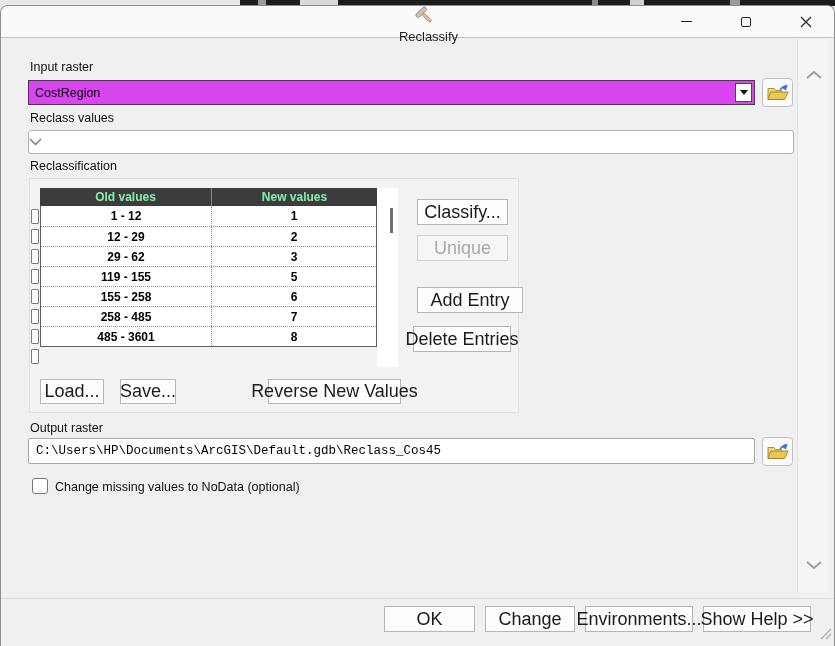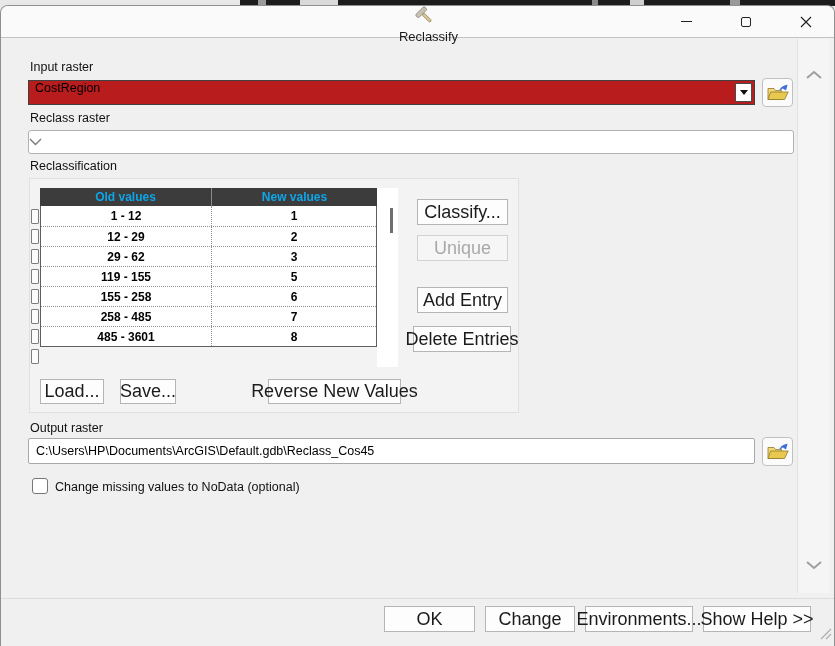--- a/index.html
+++ b/index.html
@@ -22,22 +22,22 @@
     display:flex; align-items:center; padding-left:13px;flex-direction:column; }
   .title-text { font-size:13px; color:#1a1a1a; margin-left:9px; }
   .wc { position:absolute; top:0; width:46px; height:31px; display:flex;
     align-items:center; justify-content:center; }
   .glyph-min { width:11px; height:1.5px; background:#222; }
   .glyph-max { width:10px; height:10px; border:1.2px solid #222; border-radius:2px; }
 
   .lbl { position:absolute; font-size:12.5px; color:#111; white-space:nowrap; }
 
   
-  .combo-classic { position:absolute; background:#b91c1c; border:1.5px solid #404040;
-    display:flex; }
+  .combo-classic { position:absolute; background:#d946ef; border:1.5px solid #404040;
+    display:flex; align-items:center; }
   .combo-classic .val { font-size:12.5px; color:#000; padding-left:6px; flex:1; }
   .dd-btn { position:absolute; right:2px; top:2px; bottom:2px; width:17px;
     background:#fff; border:1px solid #4a4a4a; display:flex; align-items:center;
     justify-content:center; }
   .caret-down { width:0; height:0; border-left:4px solid transparent;
     border-right:4px solid transparent; border-top:5px solid #111; }
 
   
   .combo-modern { position:absolute; background:#fff; border:1px solid #b2b2b2;
     border-radius:3px; display:flex; align-items:center; }
@@ -51,21 +51,21 @@
 
   
   .panel { position:absolute; left:28px; top:172px; width:490px; height:235px;
     background:#f3f3f3; border:1px solid #e0e0e0; }
 
   .sel-box { position:absolute; left:1px; width:8px; height:15px; background:#fcfcfc;
     border:1px solid #7c7c7c; border-radius:1px; }
 
   .rtable { position:absolute; left:10px; top:9px; width:337px; }
   .thead { display:flex; height:18px; background:#3c3c3c; }
-  .th { color:#0ea5e9; font-size:12px; font-weight:bold; display:flex;
+  .th { color:#86efac; font-size:12px; font-weight:bold; display:flex;
     align-items:center; justify-content:center; }
   .th.old { width:172px; border-right:1px solid #8a8a8a; }
   .th.new { flex:1; }
   .tbody { border:1px solid #5f5f5f; border-top:none; background:#fff; }
   .trow { display:flex; height:20px; }
   .trow + .trow { border-top:1px dotted #8f8f8f; }
   .tc { font-size:12px; font-weight:bold; color:#000; display:flex;
     align-items:center; justify-content:center; }
   .tc.old { width:171px; border-right:1px dotted #8f8f8f; }
   .tc.new { flex:1; }
@@ -74,21 +74,21 @@
     background:#fff; }
   .tthumb { position:absolute; left:13px; top:20px; width:3px; height:25px;
     background:#6e6e6e; }
 
   .btn { position:absolute; background:#fdfdfd; border:1px solid #b5b5b5;
     border-radius:0; font-size:18px; color:#1b1b1b; display:flex;
     align-items:center; justify-content:center; white-space:nowrap; }
   .btn.disabled { color:#a9a9a9; border-color:#d2d2d2; background:#f6f6f6; }
 
   .out-field { position:absolute; background:#fff; border:1px solid #a9a9a9;
-    border-radius:2px; font-family:Liberation Sans, sans-serif;
+    border-radius:2px; font-family:Liberation Mono, monospace;
     font-size:12.5px; color:#000; padding:0 0 0 7px; outline:none; }
 
   .chk { position:absolute; width:16px; height:16px; background:#fff;
     border:1px solid #767676; border-radius:3px; }
 
   .scroll-strip { position:absolute; left:796px; top:33px; width:32px; height:554px;
     background:#f5f5f5; border-left:1px solid #e2e2e2; }
   .strip-btn { position:absolute; left:0; width:32px; height:28px; display:flex;
     align-items:center; justify-content:center; }
 
@@ -145,21 +145,21 @@
     </div>
     <div class="browse" style="left:761px; top:72px;">
       <svg width="22" height="17" viewBox="0 0 22 17">
         <path d="M13 6.2 C14.6 3.6 16.2 2.6 19 1.8" stroke="#3e6fd9" stroke-width="1.5" fill="none"></path>
         <path d="M14.2 3.6 L20.6 0.6 L19 6.6 Z" fill="#3e6fd9"></path>
         <path d="M1 4.5 L7 4.5 L8.6 6.6 L14.5 6.6 L14.5 15.5 L1 15.5 Z" fill="#f3d873" stroke="#8f7a2e" stroke-width="0.8"></path>
         <path d="M3.6 8 L21.2 8 L17.6 15.5 L1 15.5 Z" fill="#e8c84f" stroke="#8f7a2e" stroke-width="0.8"></path>
       </svg>
     </div>
 
-    <div class="lbl" style="left:29px; top:105px;">Reclass raster</div>
+    <div class="lbl" style="left:29px; top:105px;">Reclass values</div>
     <div class="combo-modern" style="left:27px; top:124px; width:766px; height:24px;">
       <svg width="13" height="8" viewBox="0 0 13 8">
         <path d="M1 1 L6.5 6.5 L12 1" stroke="#7a7a7a" stroke-width="1.4" fill="none"></path>
       </svg>
     </div>
 
     <div class="lbl" style="left:29px; top:153px;">Reclassification</div>
 
     <div class="panel">
 
@@ -208,21 +208,21 @@
           </div>
         </div>
       </div>
 
       <div class="tscroll">
         <div class="tthumb"></div>
       </div>
 
       <div class="btn" style="left:387px; top:20px;  width:91px; height:26px;">Classify...</div>
       <div class="btn disabled" style="left:387px; top:56px; width:91px; height:26px;">Unique</div>
-      <div class="btn" style="left:387px; top:108px; width:91px; height:26px;">Add Entry</div>
+      <div class="btn" style="left:387px; top:108px; width:106px; height:26px;">Add Entry</div>
       <div class="btn" style="left:383px; top:147px; width:98px; height:26px;">Delete Entries</div>
 
       <div class="btn" style="left:10px;  top:200px; width:64px; height:25px;">Load...</div>
       <div class="btn" style="left:90px;  top:200px; width:56px; height:25px;">Save...</div>
       <div class="btn" style="left:238px; top:200px; width:133px; height:25px;">Reverse New Values</div>
     </div>
 
     <div class="lbl" style="left:29px; top:415px;">Output raster</div>
     <input class="out-field" style="left: 27px; top: 432px; width: 727px; height: 26px;" value="C:\Users\HP\Documents\ArcGIS\Default.gdb\Reclass_Cos45">
     <div class="browse" style="left:761px; top:431px;">

